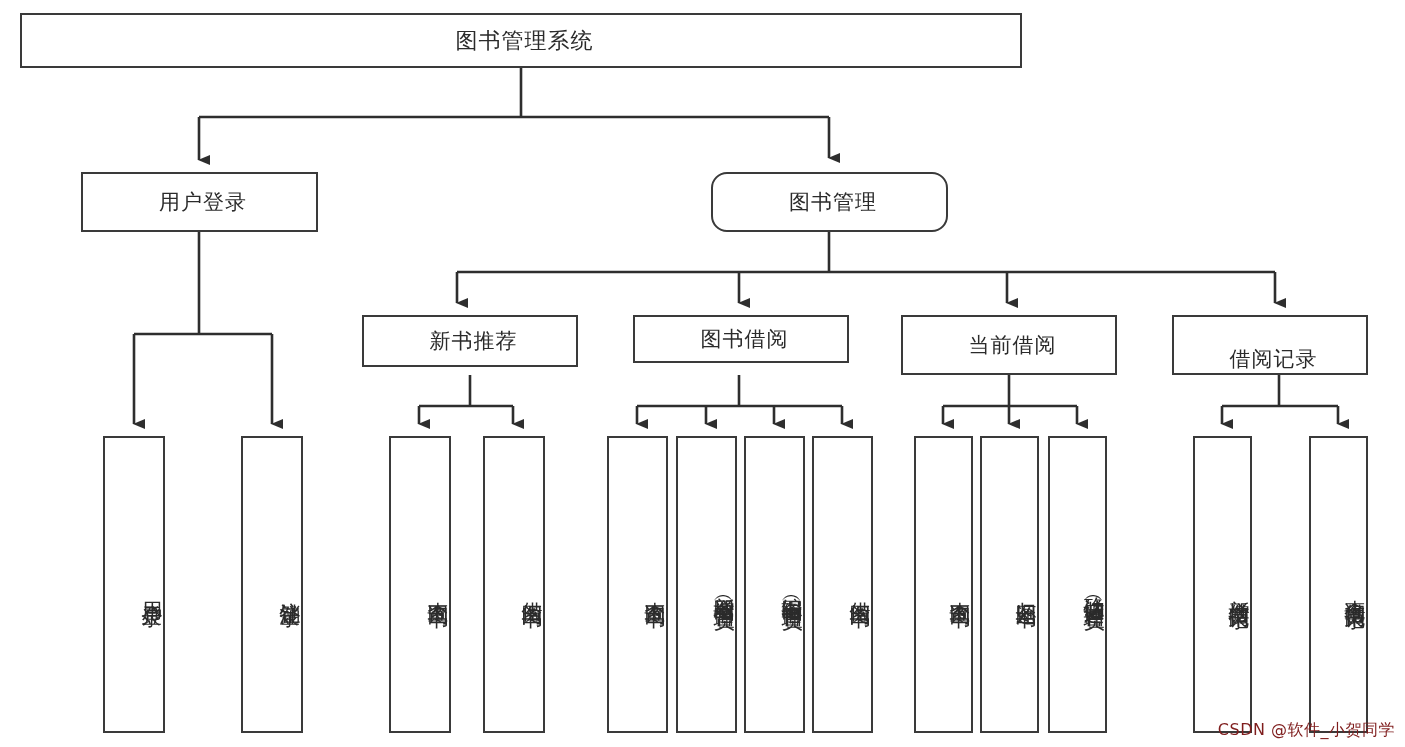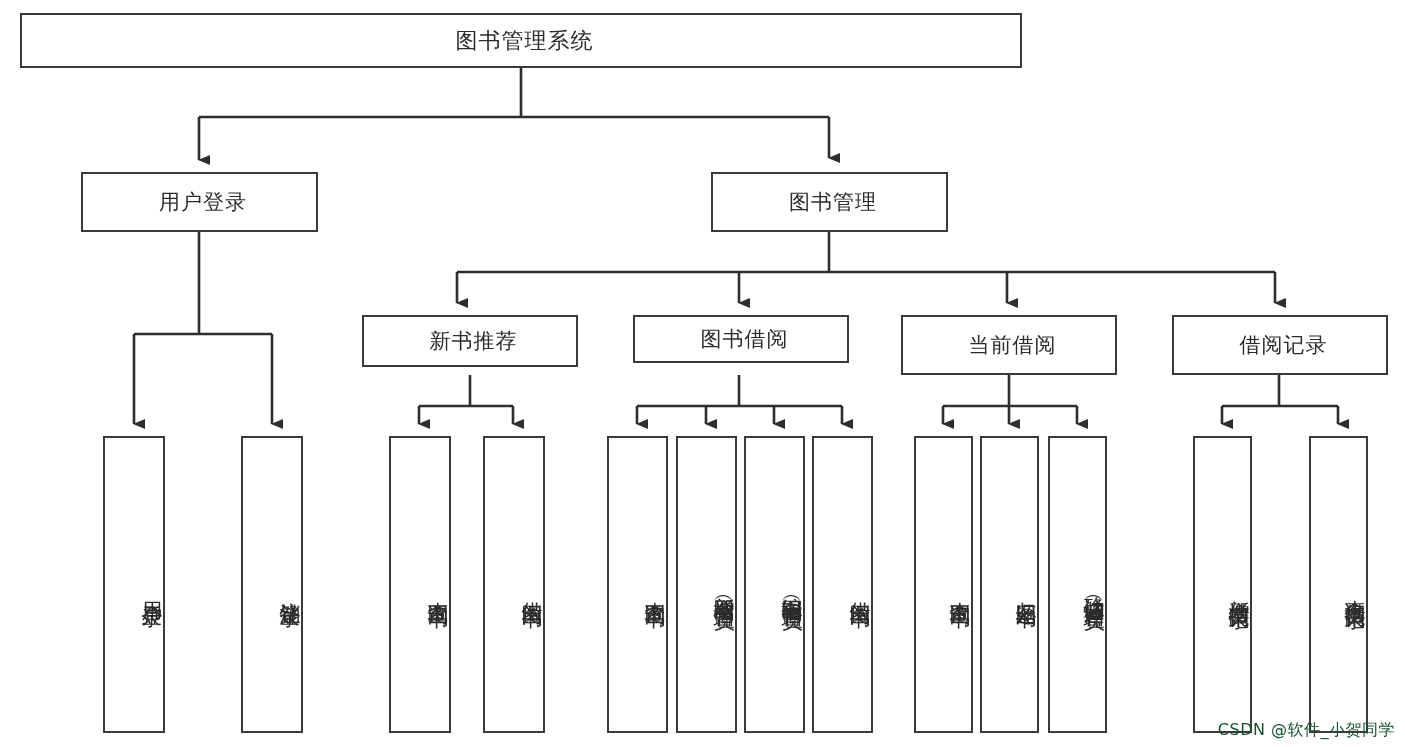--- a/index.html
+++ b/index.html
@@ -6,21 +6,21 @@
   body{font-family:"DejaVu Sans","Liberation Sans",sans-serif;}
   #canvas{position:relative;width:1405px;height:747px;background:#ffffff;overflow:hidden;}
   svg.links{position:absolute;left:0;top:0;width:1405px;height:747px;}
   .node{position:absolute;box-sizing:border-box;border:2.5px solid #3a3a3a;background:#ffffff;
         display:flex;align-items:center;justify-content:center;color:#2b2b2b;}
   .node.h{font-size:21px;letter-spacing:1px;padding-left:7px;}
   .node.root{font-size:22px;}
   .node.v{writing-mode:vertical-rl;text-orientation:upright;font-size:21px;letter-spacing:2px;
           padding-top:8px;align-items:flex-start;justify-content:center;line-height:1.05;}
   .node .lbl{display:block;}
-  .watermark{position:absolute;right:10px;bottom:6px;font-size:16px;color:#14532d;
+  .watermark{position:absolute;right:10px;bottom:6px;font-size:16px;color:#7f1d1d;
              letter-spacing:.5px;white-space:nowrap;}
 </style>
 </head>
 <body>
 
 <div id="canvas">
 
   <svg class="links" viewBox="0 0 1405 747" xmlns="http://www.w3.org/2000/svg">
     <defs>
       <marker id="arw" markerWidth="10" markerHeight="12" refX="5" refY="11" orient="auto" markerUnits="userSpaceOnUse">
@@ -71,34 +71,34 @@
     </g>
   </svg>
 
   <div class="node h root" style="left:20px;top:13px;width:1002px;height:55px;">
     <span class="lbl">图书管理系统</span>
   </div>
 
   <div class="node h" style="left:81px;top:172px;width:237px;height:60px;">
     <span class="lbl">用户登录</span>
   </div>
-  <div class="node h" style="left:711px;top:172px;width:237px;height:60px;">
+  <div class="node h" style="left:711px;top:172px;width:237px;height:60px;border-radius:16px;">
     <span class="lbl">图书管理</span>
   </div>
 
   <div class="node h" style="left:362px;top:315px;width:216px;height:52px;">
     <span class="lbl">新书推荐</span>
   </div>
   <div class="node h" style="left:633px;top:315px;width:216px;height:48px;">
     <span class="lbl">图书借阅</span>
   </div>
   <div class="node h" style="left:901px;top:315px;width:216px;height:60px;">
     <span class="lbl">当前借阅</span>
   </div>
-  <div class="node h" style="left:1172px;top:315px;width:216px;height:60px;">
+  <div class="node h" style="left:1172px;top:315px;width:196px;height:60px;align-items:flex-end;">
     <span class="lbl">借阅记录</span>
   </div>
 
   <div class="node v" style="left:103px;top:436px;width:62px;height:297px;">
     <span class="lbl">用户登录</span>
   </div>
   <div class="node v" style="left:241px;top:436px;width:62px;height:297px;">
     <span class="lbl">注销登录</span>
   </div>
 

